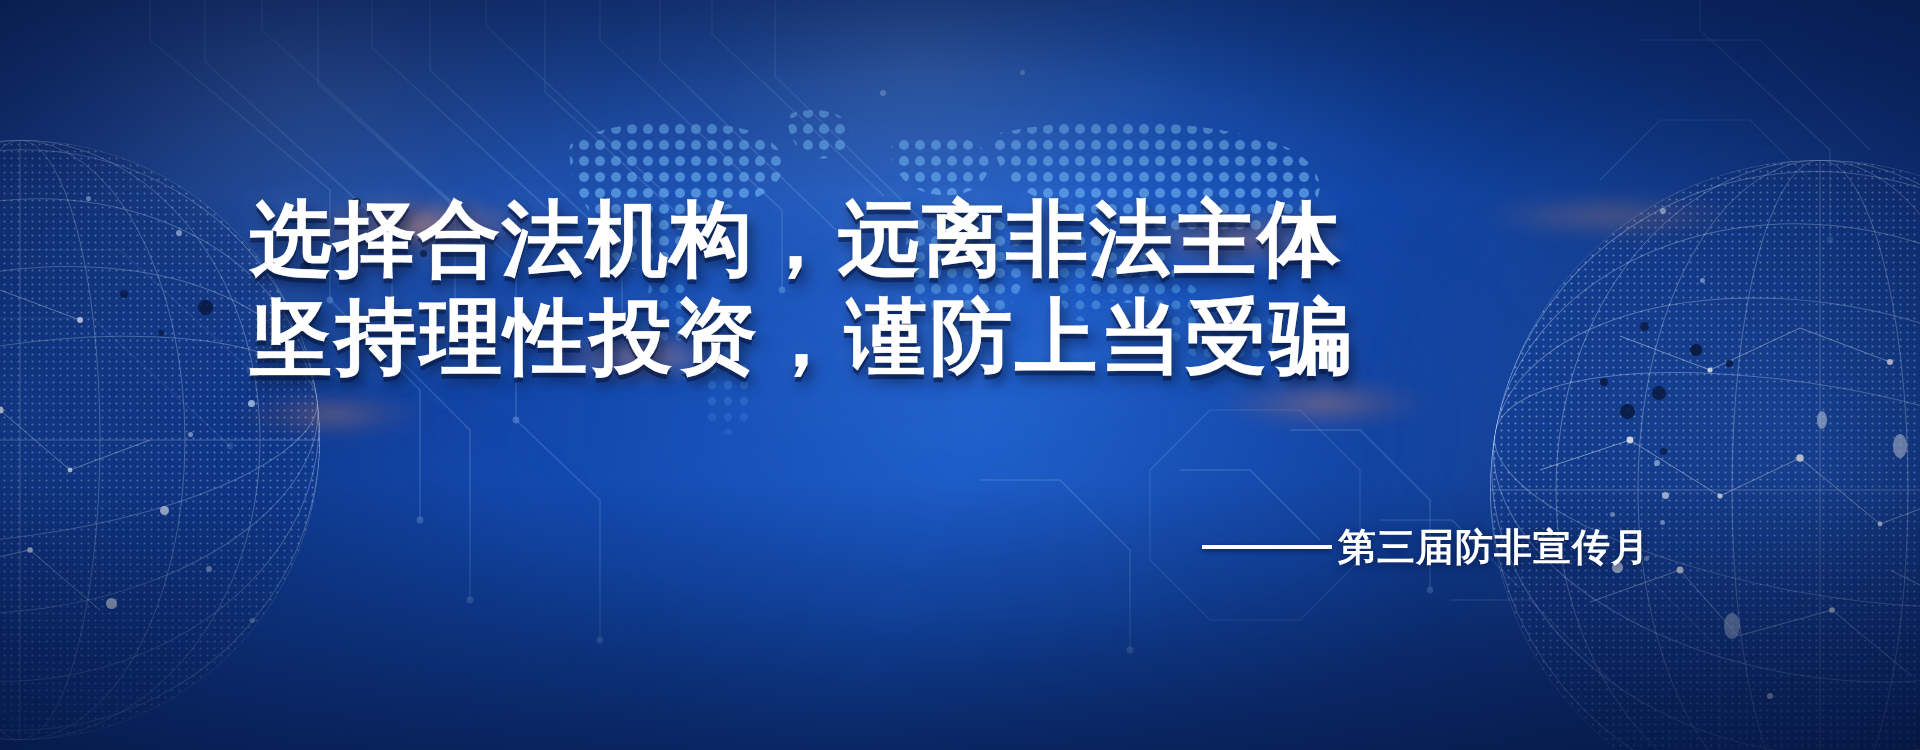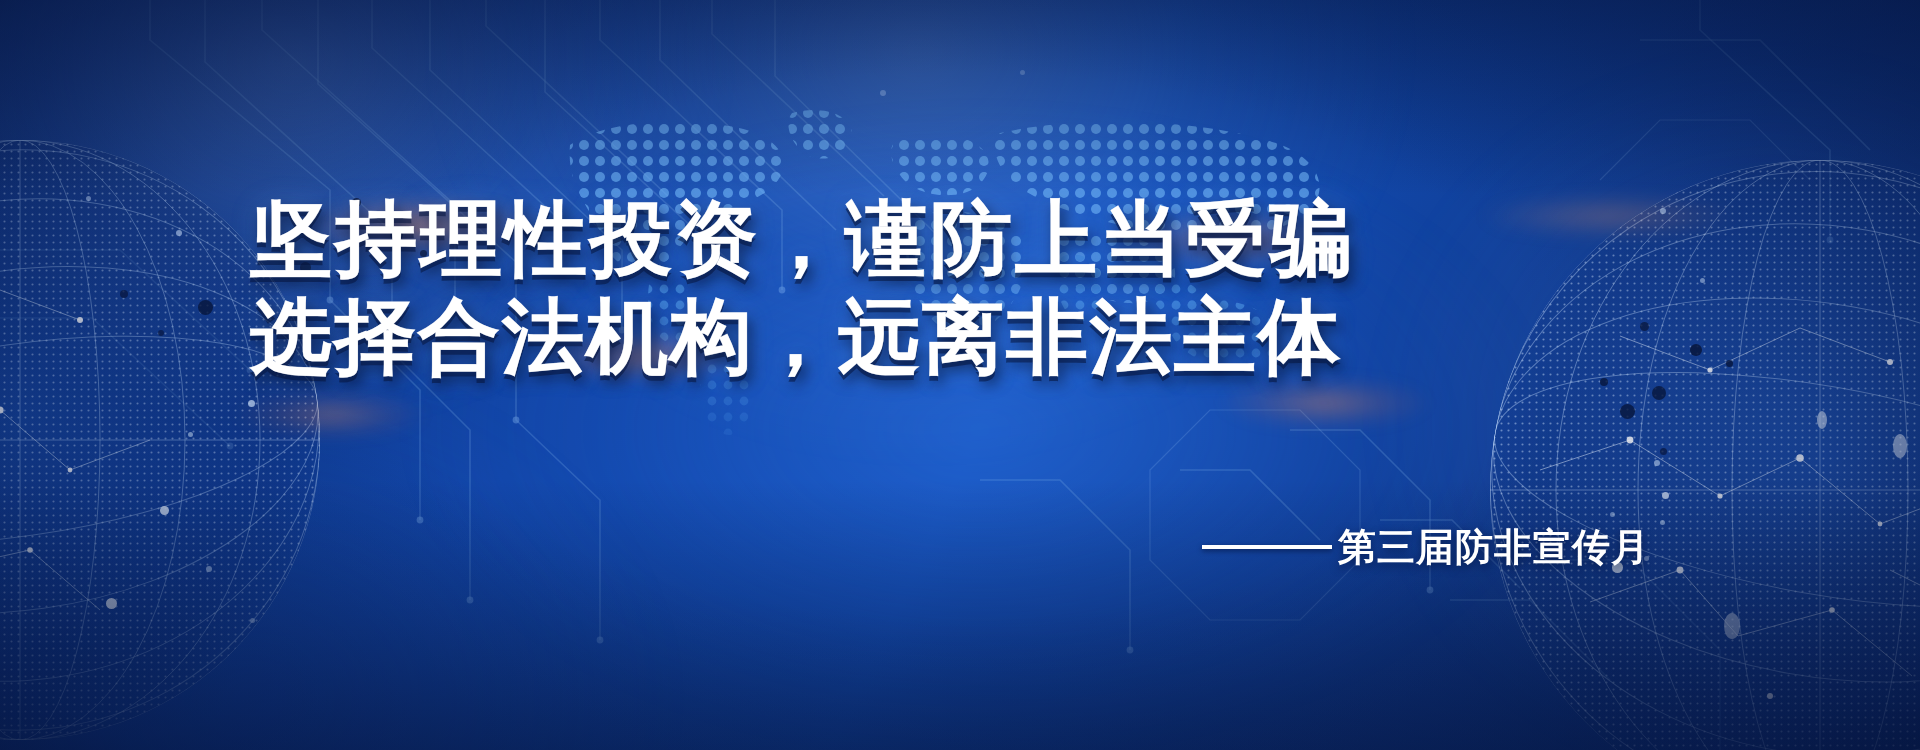--- a/index.html
+++ b/index.html
@@ -421,22 +421,22 @@
     <i style="left:1612px;top:562px;width:11px;height:11px;background:rgba(235,244,255,.85)"></i>
     <i style="left:1644px;top:556px;width:5px;height:5px;background:rgba(205,228,255,.55)"></i>
     <i style="left:880px;top:90px;width:6px;height:6px;background:rgba(175,210,255,.5)"></i>
     <i style="left:1020px;top:70px;width:5px;height:5px;background:rgba(175,210,255,.45)"></i>
   </div>
 
   <div class="bg-vert"></div>
   <div class="vignette"></div>
 
   <div class="headline">
+    <div class="hl-line l1">选择合法机构，远离非法主体</div>
     <div class="hl-line l2">坚持理性投资，谨防上当受骗</div>
-    <div class="hl-line l1">选择合法机构，远离非法主体</div>
   </div>
 
   <div class="attrib">
     <span class="attrib-dash"></span>
     <span class="attrib-text">第三届防非宣传月</span>
   </div>
 
 </div>
 
 </body></html>

